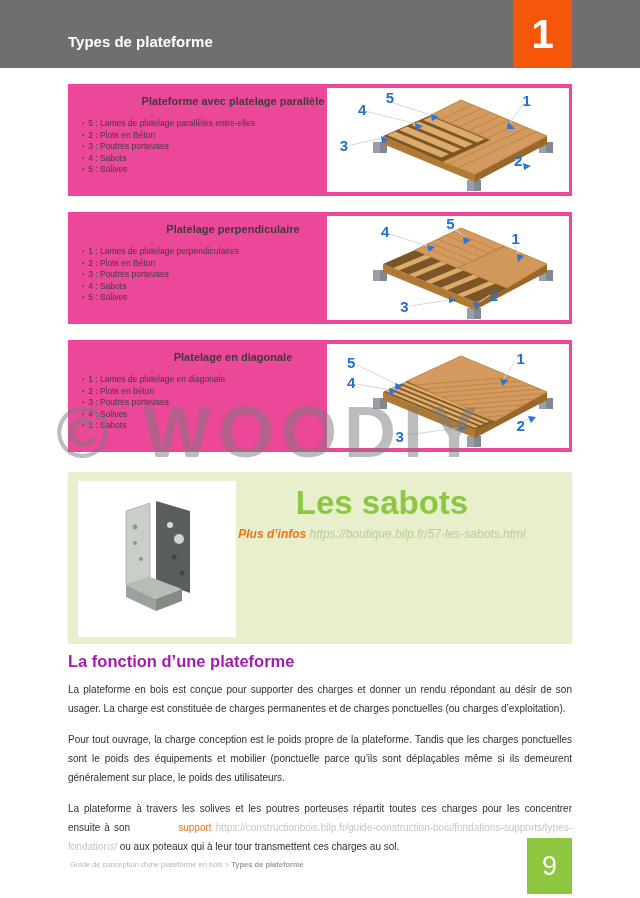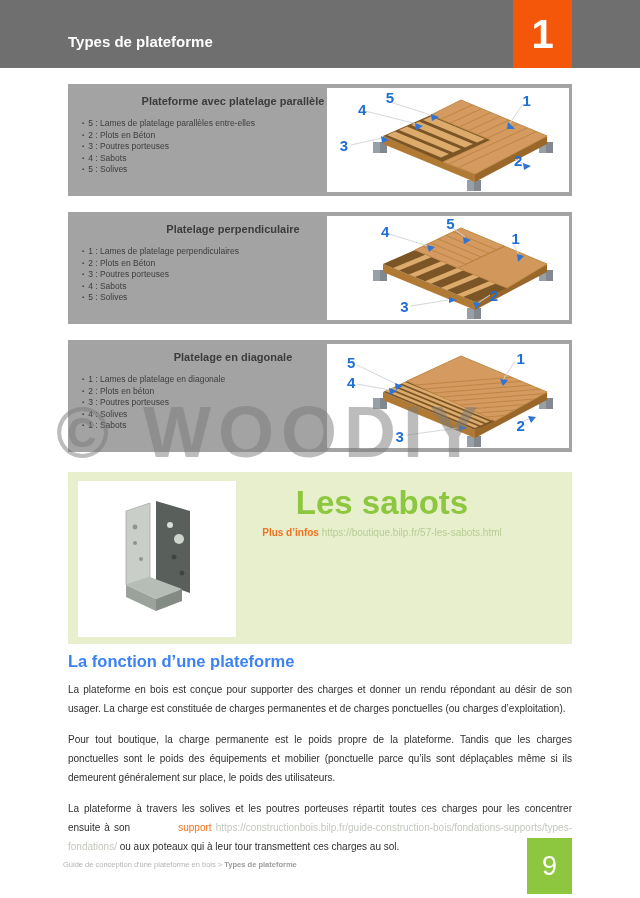--- a/index.html
+++ b/index.html
@@ -6,51 +6,51 @@
   body{
     width:640px;height:898px;position:relative;background:#ffffff;overflow:hidden;
     font-family:"Liberation Sans","DejaVu Sans",sans-serif;color:#333;
   }
   
   .header{position:absolute;top:0;left:0;width:640px;height:68px;background:#6f6f6f;}
   .header-title{position:absolute;left:68px;top:33px;color:#fff;font-size:15px;font-weight:bold;}
   .chapter-box{position:absolute;left:513px;top:0;width:59px;height:68px;background:#f5570a;
     color:#fff;font-size:40px;font-weight:bold;display:flex;align-items:center;justify-content:center;}
   
-  .panel{position:absolute;left:68px;width:504px;height:112px;background:#a3a3a3;}
+  .panel{position:absolute;left:68px;width:504px;height:112px;background:#ec4899;}
   #panel1{top:84px;} #panel2{top:212px;} #panel3{top:340px;}
   .ptitle{position:absolute;left:20px;top:11px;width:290px;text-align:center;
     font-size:11px;font-weight:bold;color:#3c3c3c;}
   .plist{position:absolute;left:14px;top:34px;margin:0;padding:0;list-style:none;
     font-size:8.5px;line-height:11.5px;color:#3d3d3d;}
   .plist li::before{content:"▪";font-size:6px;margin-right:4px;vertical-align:1px;color:#3d3d3d;}
   .illus{position:absolute;left:259px;top:4px;width:242px;height:104px;background:#fff;}
   .illus svg{position:absolute;left:0;top:0;}
   .label-num{position:absolute;color:#1c6fd4;font-weight:bold;font-size:15px;
     transform:translate(-50%,-50%);line-height:1;}
   
   .watermark{position:absolute;left:56px;top:396px;width:534px;z-index:6;
     font-size:72px;font-weight:bold;letter-spacing:7px;line-height:1;white-space:nowrap;
     color:rgba(122,122,122,0.5);}
   
   .sabots{position:absolute;left:68px;top:472px;width:504px;height:172px;background:#e7efcd;}
   .sabots-photo{position:absolute;left:10px;top:9px;width:158px;height:156px;background:#fff;}
   .sabots-right{position:absolute;left:168px;top:12px;width:292px;text-align:center;}
   .sabots-title{font-size:33px;font-weight:bold;color:#8dc63f;margin:0;}
-  .sabots-info{margin-top:5px;font-size:10px;}
+  .sabots-info{margin-top:5px;font-size:12px;font-style:italic;}
   .info-label{color:#f0721e;font-weight:bold;}
   .info-url{color:#b9cc95;text-decoration:none;}
   
   .function{position:absolute;left:68px;top:652px;width:504px;}
-  .f-heading{font-size:16.5px;font-weight:bold;color:#3b82f6;margin:0 0 9px 0;}
+  .f-heading{font-size:16.5px;font-weight:bold;color:#a21caf;margin:0 0 9px 0;}
   .function p{font-size:10px;line-height:19px;text-align:justify;margin:0 0 12px 0;color:#2f2f2f;}
   .support-link{color:#f0721e;text-decoration:none;margin-left:44px;}
   .body-url{color:#c3c8bd;text-decoration:none;}
   
-  .breadcrumb{position:absolute;left:63px;top:860px;font-size:7.5px;color:#b5b5b5;}
+  .breadcrumb{position:absolute;left:70px;top:860px;font-size:7.5px;color:#b5b5b5;}
   .breadcrumb b{color:#9b9b9b;}
   .page-box{position:absolute;left:527px;top:838px;width:45px;height:56px;background:#8dc63f;
     color:#fff;font-size:27px;display:flex;align-items:center;justify-content:center;}
 </style>
 </head>
 <body>
 
 <div class="header">
   <div class="header-title">Types de plateforme</div>
   <div class="chapter-box">
@@ -290,21 +290,21 @@
     <div class="sabots-info">
       <span class="info-label">Plus d’infos</span>
       <a class="info-url" href="#">https://boutique.bilp.fr/57-les-sabots.html</a>
     </div>
   </div>
 </div>
 
 <div class="function">
   <h2 class="f-heading">La fonction d’une plateforme</h2>
   <p>La plateforme en bois est conçue pour supporter des charges et donner un rendu répondant au désir de son usager. La charge est constituée de charges permanentes et de charges ponctuelles (ou charges d’exploitation).</p>
-  <p>Pour tout boutique, la charge permanente est le poids propre de la plateforme. Tandis que les charges ponctuelles sont le poids des équipements et mobilier (ponctuelle parce qu’ils sont déplaçables même si ils demeurent généralement sur place, le poids des utilisateurs.</p>
+  <p>Pour tout ouvrage, la charge conception est le poids propre de la plateforme. Tandis que les charges ponctuelles sont le poids des équipements et mobilier (ponctuelle parce qu’ils sont déplaçables même si ils demeurent généralement sur place, le poids des utilisateurs.</p>
   <p>
     <span>La plateforme à travers les solives et les poutres porteuses répartit toutes ces charges pour les concentrer ensuite à son</span>
     <a class="support-link" href="#">support</a>
     <a class="body-url" href="#">https://constructionbois.bilp.fr/guide-construction-bois/fondations-supports/types-fondations/</a>
     <span>ou aux poteaux qui à leur tour transmettent ces charges au sol.</span>
   </p>
 </div>
 
 <div class="breadcrumb">
   <span>Guide de conception d'une plateforme en bois &gt; </span><b>Types de plateforme</b>

